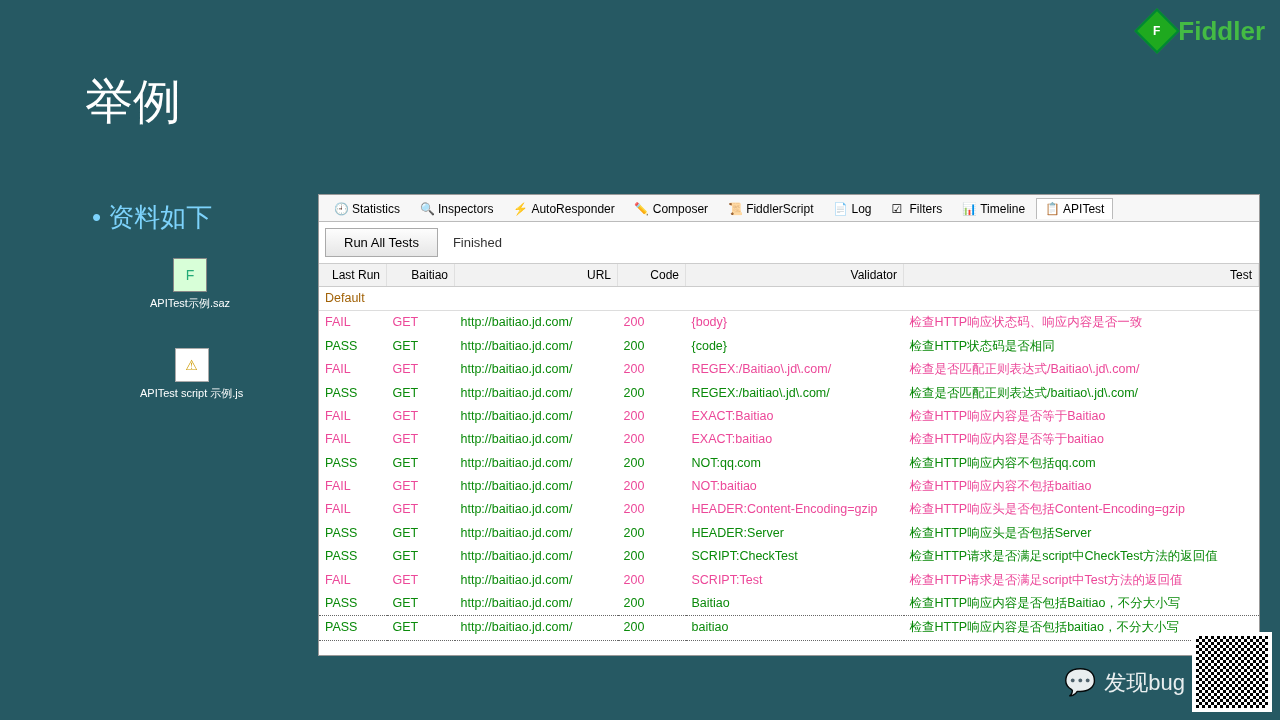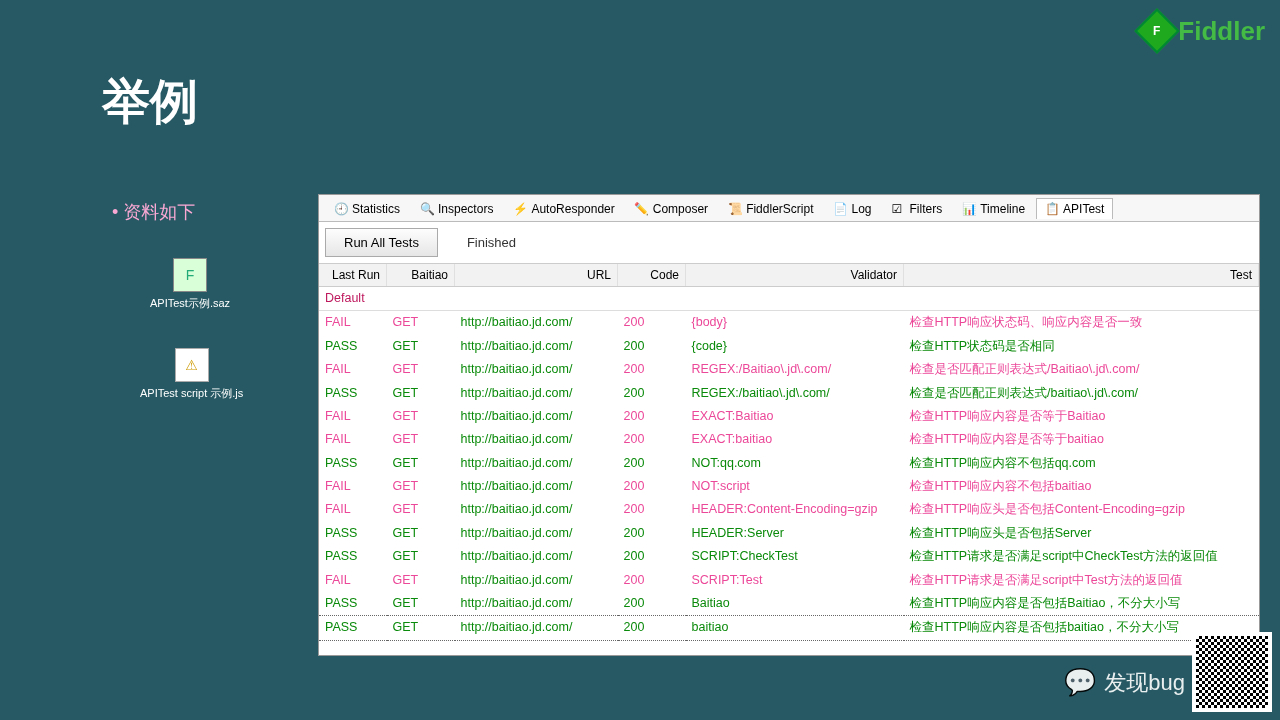--- a/index.html
+++ b/index.html
@@ -1,39 +1,39 @@
 <!DOCTYPE html>
 <html><head>
 <meta charset="utf-8">
 <style>
   html,body{margin:0;padding:0;width:1280px;height:720px;background:#265963;font-family:"Microsoft YaHei",Arial,sans-serif;overflow:hidden}
-  .slide-title{position:absolute;left:102px;top:70px;color:#fff;font-size:48px;font-weight:700}
+  .slide-title{position:absolute;left:85px;top:70px;color:#fff;font-size:48px;font-weight:400}
   .fiddler-logo{position:absolute;right:15px;top:15px;display:flex;align-items:center;gap:5px}
   .fiddler-logo .diamond{width:28px;height:28px;transform:rotate(45deg);background:#1fa91f;border:2px solid #083;display:flex;align-items:center;justify-content:center}
   .fiddler-logo .diamond span{transform:rotate(-45deg);color:#fff;font-size:12px;font-weight:bold}
   .fiddler-logo .txt{color:#44bb44;font-size:26px;font-weight:bold}
-  .bullet{position:absolute;left:112px;top:200px;color:#f9a8d4;font-size:18px}
+  .bullet{position:absolute;left:92px;top:200px;color:#7dd3fc;font-size:26px}
   .bullet::before{content:"• ";}
   .file-icon{position:absolute;text-align:center;color:#fff;font-size:11px}
   .file-icon .box{width:32px;height:32px;margin:0 auto 4px;background:#fff;border:1px solid #888;display:flex;align-items:center;justify-content:center;font-size:14px}
   .file-icon.f1{left:150px;top:258px}
   .file-icon.f1 .box{background:#d8ffd8;color:#2a7}
   .file-icon.f2{left:140px;top:348px}
   .file-icon.f2 .box{background:#fff;color:#c90;border:1px solid #aaa}
   .app{position:absolute;left:318px;top:194px;width:940px;height:460px;background:#fff;border:1px solid #999;font-size:12px;color:#000}
   .tabs{display:flex;border-bottom:1px solid #bbb;background:#f7f7f7;height:26px;align-items:center;padding-left:6px;gap:2px}
   .tab{display:flex;align-items:center;gap:4px;padding:3px 8px;border:1px solid transparent;border-bottom:none;cursor:pointer;background:#f7f7f7;white-space:nowrap}
   .tab.active{background:#fff;border-color:#bbb}
   .tab .ico{width:14px;height:14px;display:inline-block}
-  .toolbar{display:flex;align-items:center;gap:29px;padding:6px;border-bottom:1px solid #ccc}
+  .toolbar{display:flex;align-items:center;gap:15px;padding:6px;border-bottom:1px solid #ccc}
   .btn{border:1px solid #aaa;background:linear-gradient(#fdfdfd,#e6e6e6);padding:6px 18px;cursor:pointer;font-size:13px}
   .status{font-size:13px;color:#333}
   .grid{width:100%;border-collapse:collapse}
   .grid th{text-align:right;font-weight:400;background:#f2f2f2;border-bottom:1px solid #ccc;border-right:1px solid #e0e0e0;padding:4px 6px;font-size:12px}
-  .group-row td{color:#be185d;font-size:13px;padding:2px 10px;border-bottom:1px solid #ddd}
+  .group-row td{color:#a16207;font-size:13px;padding:2px 10px;border-bottom:1px solid #ddd}
   .grid td{padding:2px 6px;font-size:12.5px;white-space:nowrap;line-height:1.55}
   .pass{color:#0a8a0a}
   .fail{color:#d40000}
   .fail .url,.fail td{color:#d40000}
   .pass td{color:#0a8a0a}
   .grid tr.datarow td:nth-child(3){color:#0a8a0a}
   .grid tr.fail td{color:#ec4899}
   .grid tr.pass td{color:#0a8a0a}
   .grid tr.sel td{border-top:1px dotted #666;border-bottom:1px dotted #666}
   .watermark{position:absolute;right:95px;bottom:22px;display:flex;align-items:center;gap:8px;color:#fff;font-size:22px;opacity:.9}
@@ -177,21 +177,21 @@
           <td>http://baitiao.jd.com/</td>
           <td>200</td>
           <td>NOT:qq.com</td>
           <td>检查HTTP响应内容不包括qq.com</td>
         </tr>
         <tr class="datarow fail">
           <td>FAIL</td>
           <td>GET</td>
           <td>http://baitiao.jd.com/</td>
           <td>200</td>
-          <td>NOT:script</td>
+          <td>NOT:baitiao</td>
           <td>检查HTTP响应内容不包括baitiao</td>
         </tr>
         <tr class="datarow fail">
           <td>FAIL</td>
           <td>GET</td>
           <td>http://baitiao.jd.com/</td>
           <td>200</td>
           <td>HEADER:Content-Encoding=gzip</td>
           <td>检查HTTP响应头是否包括Content-Encoding=gzip</td>
         </tr>

